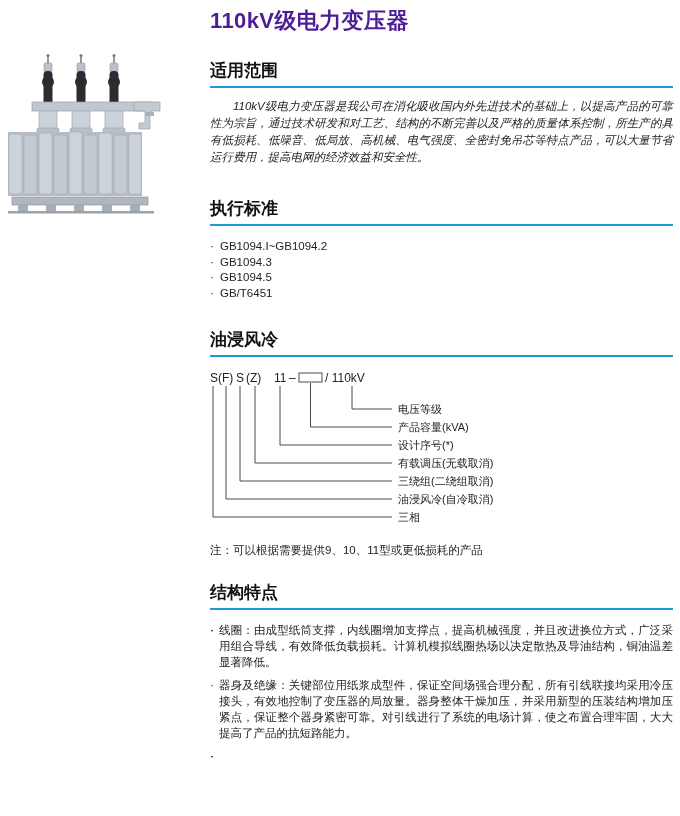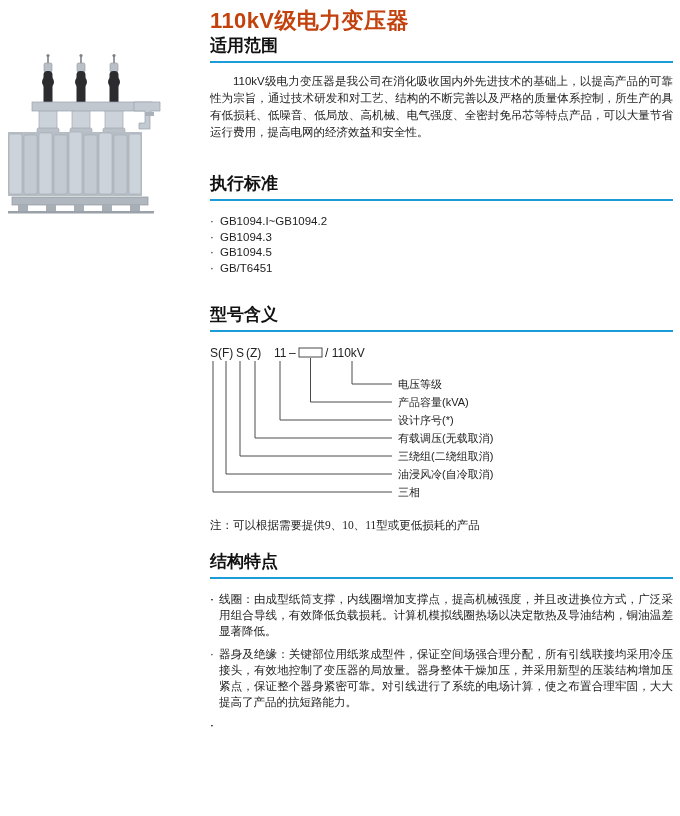--- a/index.html
+++ b/index.html
@@ -6,45 +6,45 @@
   * { box-sizing:border-box; }
   html,body { margin:0; padding:0; }
   body {
     width:680px; height:816px; background:#ffffff; position:relative;
     font-family:"Liberation Sans","DejaVu Sans",sans-serif;
     color:var(--ink); overflow:hidden;
   }
   .photo-wrap { position:absolute; left:6px; top:52px; width:158px; height:164px; }
   .content { position:absolute; left:210px; top:0; width:463px; }
 
-  .page-title { font-size:22px; font-weight:bold; color:#c2410c; margin:6px 0 0 0; letter-spacing:0.4px; }
+  .page-title { font-size:22px; font-weight:bold; color:#4c1d95; margin:6px 0 0 0; letter-spacing:0.4px; }
 
   .sec-head {
     font-size:17px; font-weight:bold; color:#111;
     padding-bottom:5px; border-bottom:2px solid var(--accent,#1b9cd8);
     line-height:20px;
   }
-  .sec-head.scope    { }
+  .sec-head.scope    { margin-top:25px; }
   .sec-head.standards{ margin-top:33px; }
   .sec-head.model    { margin-top:29px; }
-  .sec-head.features { margin-top:19px; }
+  .sec-head.features { margin-top:25px; }
 
   .body-para {
     margin:10px 0 0 0; font-size:11.5px; line-height:17px;
-    text-align:justify; text-indent:2em; color:#222;
+    text-align:justify; text-indent:2em; color:#222;font-style:italic;
   }
 
   .std-list { list-style:none; margin:13px 0 0 0; padding:0; }
   .std-list li { position:relative; padding-left:10px; font-size:11.5px; line-height:15.5px; color:#222; }
   .std-list .dot { position:absolute; left:0; top:0; }
 
   .model-svg { display:block; margin-top:12px; }
   .model-code { font-size:12px; fill:#222; }
   .model-label { font-size:11px; fill:#222; }
-  .model-note { margin:12px 0 0 0; font-size:11.5px; color:#222; line-height:15px;font-family:Liberation Serif, serif; }
+  .model-note { margin:12px 0 0 0; font-size:11.5px; color:#222; line-height:15px; }
 
   .feat-list { list-style:none; margin:12px 0 0 0; padding:0; }
   .feat-list li {
     position:relative; padding-left:9px; margin-bottom:7px;
     font-size:11.5px; line-height:16px; text-align:justify; color:#222;
   }
   .feat-list .dot { position:absolute; left:0; top:0; }
 </style>
 </head>
 <body>
@@ -130,21 +130,21 @@
     <li>
       <span class="dot">·</span>
       <span>GB1094.5</span>
     </li>
     <li>
       <span class="dot">·</span>
       <span>GB/T6451</span>
     </li>
   </ul>
 
-  <div class="sec-head model">型号含义</div>
+  <div class="sec-head model">油浸风冷</div>
 
   <svg class="model-svg" width="463" height="162" viewBox="0 0 463 162">
 
     <text class="model-code" y="13">
       <tspan x="0">S</tspan>
       <tspan x="8">(F)</tspan>
       <tspan x="26">S</tspan>
       <tspan x="36">(Z)</tspan>
       <tspan x="64">11</tspan>
       <tspan x="79">–</tspan>

